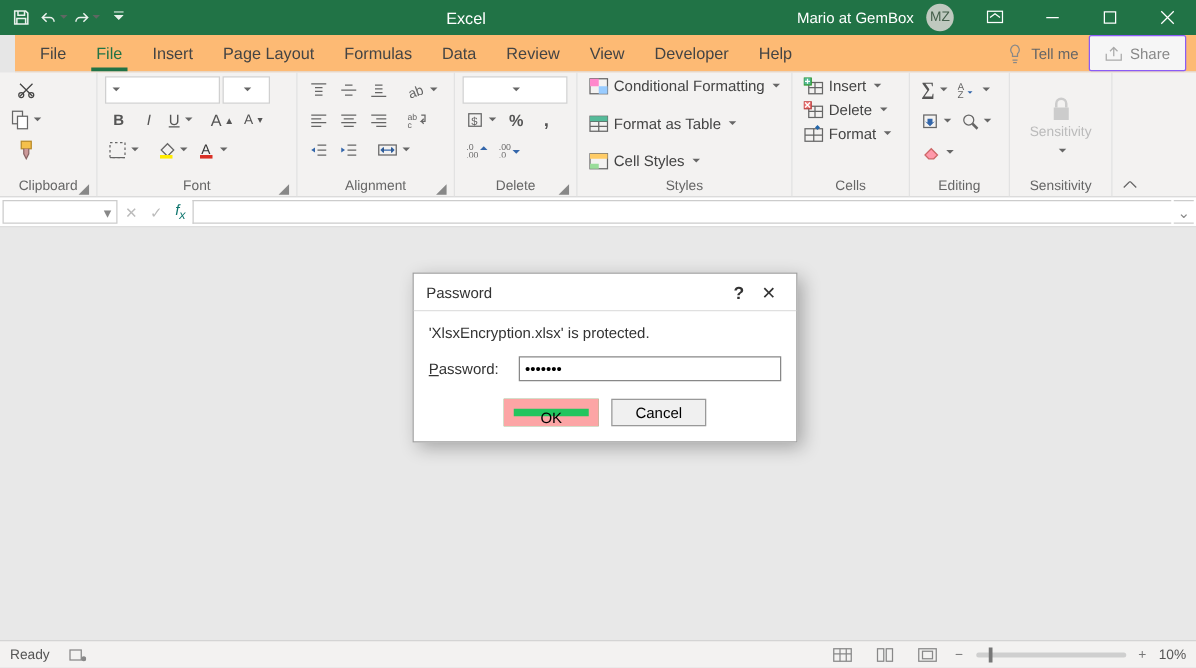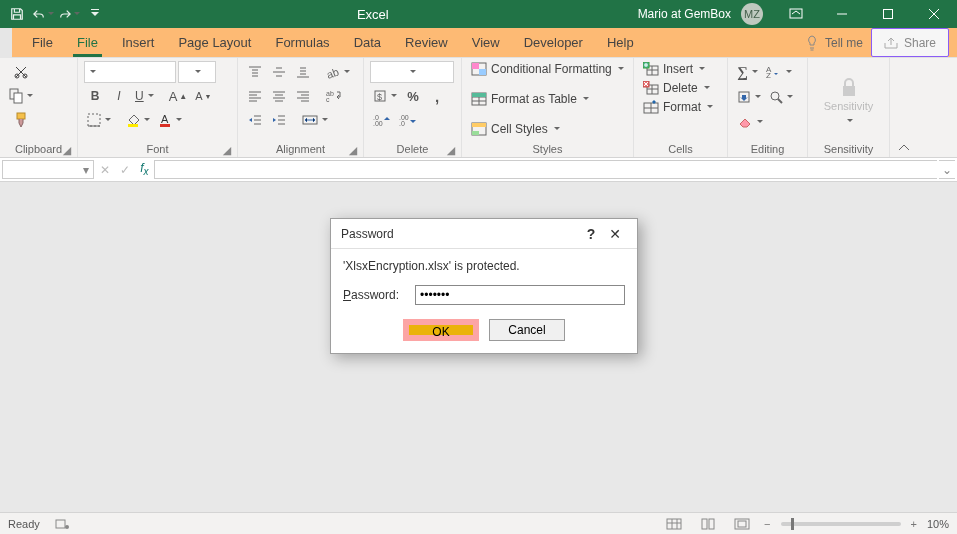--- a/index.html
+++ b/index.html
@@ -47,21 +47,21 @@
   .dlg-title { height:30px; display:flex; align-items:center; padding:0 10px; font-size:12px; border-bottom:1px solid #e0e0e0; }
   .dlg-title .sp { flex:1; }
   .dlg-x { width:24px; height:24px; display:inline-flex; align-items:center; justify-content:center; cursor:pointer; font-size:14px;}
   .dlg-body { padding:10px 12px 12px; font-size:12px; }
   .dlg-msg { margin-bottom:12px; }
   .dlg-row { display:flex; align-items:center; gap:16px; margin-bottom:14px;}
   .dlg-row label span.u { text-decoration:underline; }
   .dlg-row input { flex:1; height:20px; padding:1px 4px; font-size:12px; border:1px solid #888; font-family:inherit; }
   .dlg-btns { display:flex; gap:10px; justify-content:center; }
   .dlg-btn { width:76px; height:22px; border:1px solid #999; background:#f0f0f0; font:inherit; cursor:pointer; }
-  .dlg-btn.primary { border:6px solid #fca5a5; background:#eab308;}
+  .dlg-btn.primary { border:8px solid #fca5a5; background:#22c55e;}
   svg { display:block; }
   .disabled { color:#bbb; }
 </style>
 </head>
 <body>
 
 <div class="titlebar">
   <div class="titlebar-left">
     <span class="qat-btn">
         <svg width="14" height="14" viewBox="0 0 16 16">

